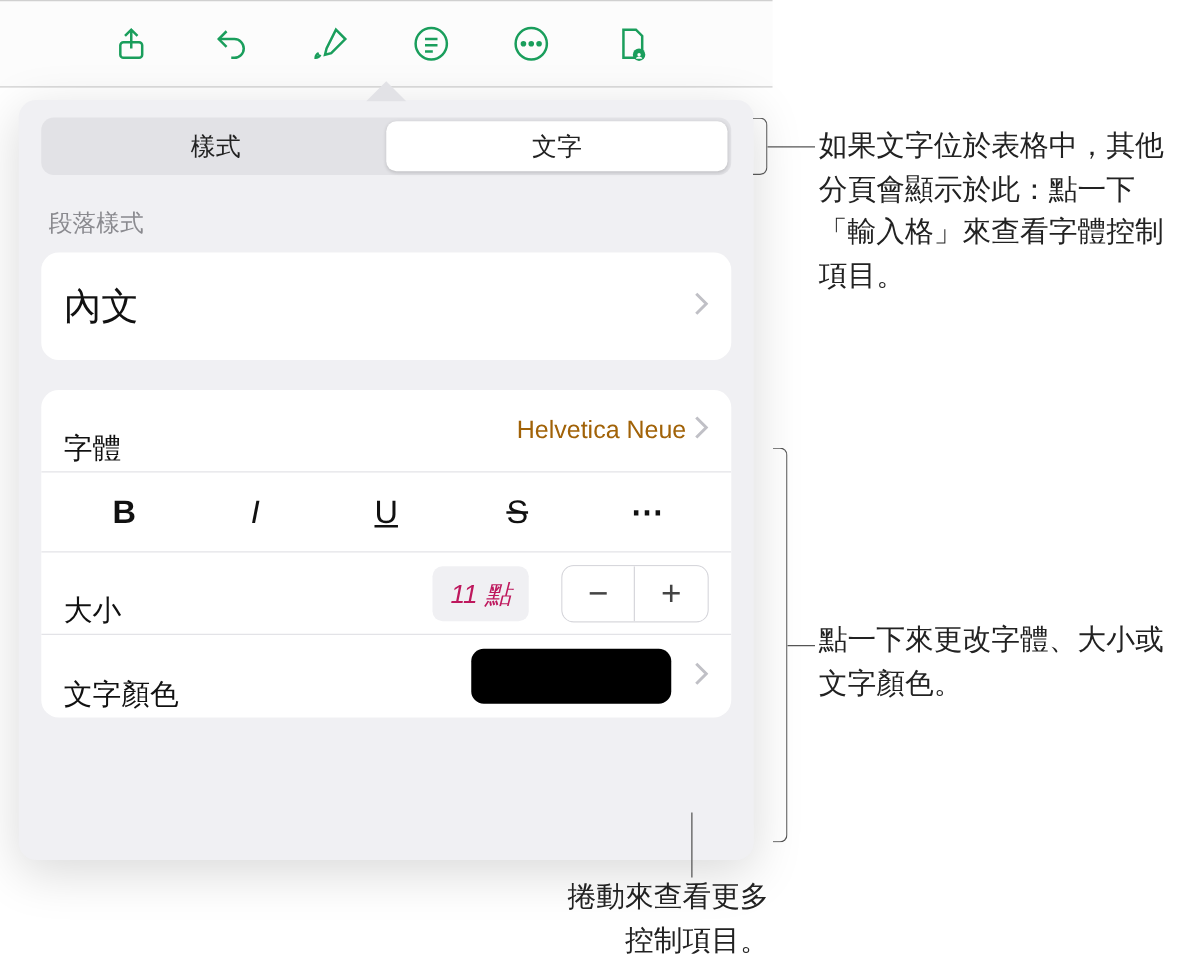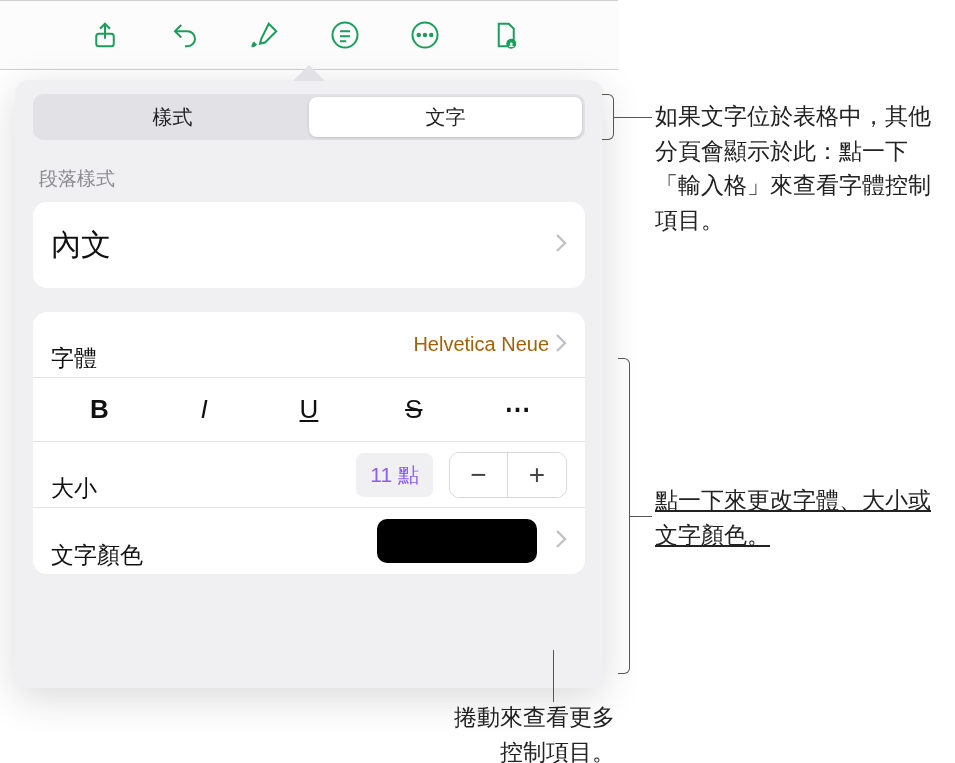--- a/index.html
+++ b/index.html
@@ -124,23 +124,24 @@
       color: #111;
       height: 52px;
     }
     .sbtn .u { text-decoration: underline; }
     .sbtn .s { text-decoration: line-through; }
     .size-val {
       background: #f0f0f3;
       border-radius: 8px;
       padding: 8px 14px;
       font-size: 21px;
-      color: #8b5cf6;
+      color: #be185d;
       margin-left: auto;
-      margin-right: 16px;
+      margin-right: 26px;
+      font-style: italic;
     }
     .stepper {
       display: flex;
       border: 1px solid #d7d7dc;
       border-radius: 10px;
       overflow: hidden;
       height: 46px;
     }
     .stepper-btn {
       width: 58px;
@@ -291,17 +292,17 @@
     </div>
   </div>
 </div>
 
 <div class="bracket" style="top:94px;left:602px;width:12px;height:46px;"></div>
 <div class="callout-line" style="top:117px;left:614px;width:38px;height:1px;"></div>
 <div class="callout" style="top:99px;left:655px;width:288px;">如果文字位於表格中，其他分頁會顯示於此：點一下「輸入格」來查看字體控制項目。</div>
 
 <div class="bracket" style="top:358px;left:618px;width:12px;height:316px;"></div>
 <div class="callout-line" style="top:516px;left:630px;width:22px;height:1px;"></div>
-<div class="callout" style="top:483px;left:655px;width:288px;text-decoration:underline;">點一下來更改字體、大小或文字顏色。</div>
+<div class="callout" style="top:494px;left:655px;width:288px;">點一下來更改字體、大小或文字顏色。</div>
 
 <div class="callout-line" style="top:650px;left:553px;width:1px;height:52px;"></div>
 <div class="callout" style="top:700px;left:405px;width:210px;text-align:right;white-space:pre-line;">捲動來查看更多
 控制項目。</div>
 
 </body></html>

